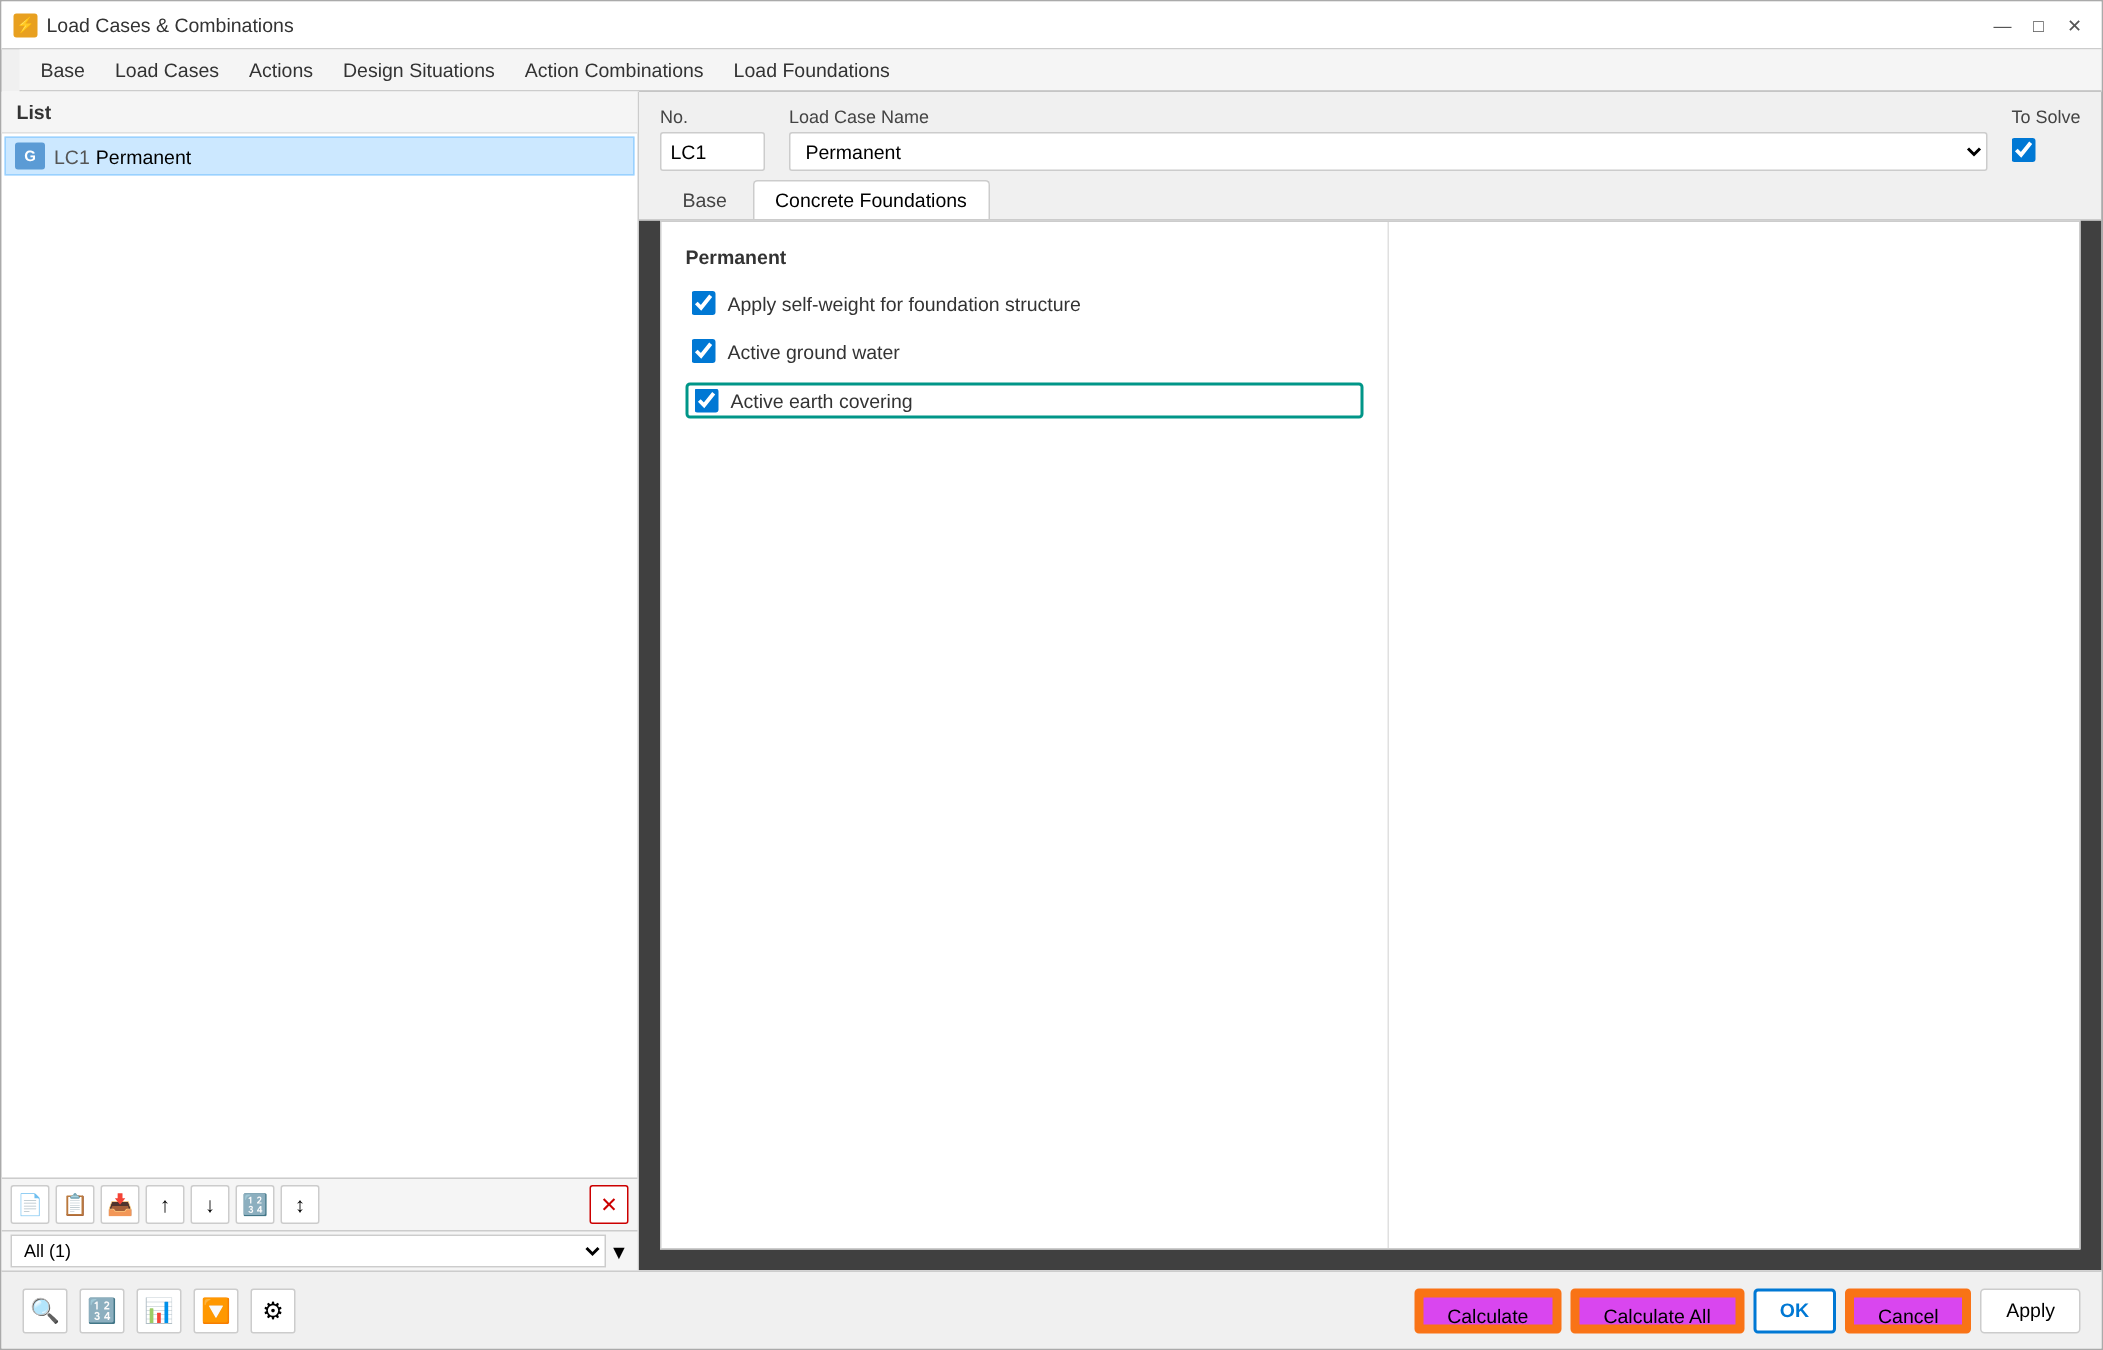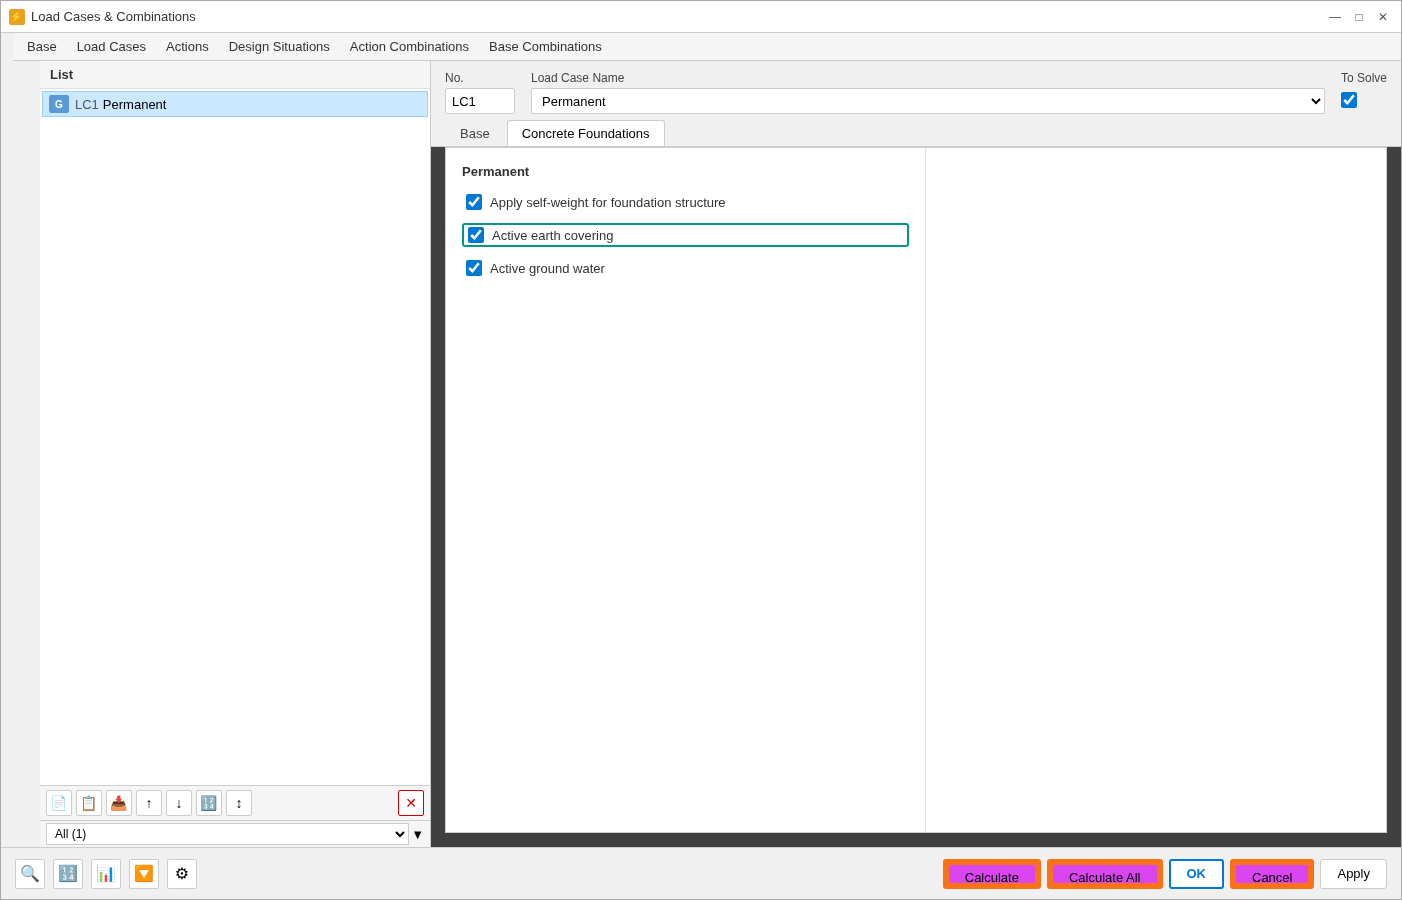--- a/index.html
+++ b/index.html
@@ -80,27 +80,26 @@
       cursor: pointer;
       color: #333;
       border-radius: 2px;
     }
     .content-area {
       display: flex;
       flex: 1;
       overflow: hidden;
     }
     .left-panel {
-      width: 391px;
+      width: 425px;
       background: #fff;
       border-right: 1px solid #ccc;
       display: flex;
       flex-direction: column;
       flex-shrink: 0;
-      margin-left: 39px;
     }
     .left-panel-header {
       padding: 6px 10px;
       font-weight: 600;
       font-size: 13px;
       color: #333;
       border-bottom: 1px solid #e0e0e0;
       background: #f5f5f5;
     }
     .list-area {
@@ -362,21 +361,21 @@
       <button class="title-btn close">✕</button>
     </div>
   </div>
 
   <div class="menu-bar">
     <div class="menu-item">Base</div>
     <div class="menu-item">Load Cases</div>
     <div class="menu-item">Actions</div>
     <div class="menu-item">Design Situations</div>
     <div class="menu-item">Action Combinations</div>
-    <div class="menu-item">Base Combinations</div>
+    <div class="menu-item">Load Foundations</div>
   </div>
 
   <div class="content-area">
 
     <div class="left-panel">
       <div class="left-panel-header">List</div>
       <div class="list-area">
         <div class="list-item selected">
           <div class="list-item-badge">G</div>
           <span class="list-item-number">LC1</span>
@@ -428,28 +427,28 @@
 
       <div class="tab-content">
         <div class="tab-main-section">
           <div class="settings-heading">Permanent</div>
 
           <div class="checkbox-row">
             <input type="checkbox" class="cb" checked="" id="cb1" style="">
             <label class="cb-label" for="cb1">Apply self-weight for foundation structure</label>
           </div>
 
+          <div class="checkbox-row">
+            <input type="checkbox" class="cb" checked="" id="cb3" style="">
+            <label class="cb-label" for="cb3">Active ground water</label>
+          </div>
+
           <div class="checkbox-row highlighted">
             <input type="checkbox" class="cb" checked="" id="cb2" style="">
             <label class="cb-label" for="cb2">Active earth covering</label>
-          </div>
-
-          <div class="checkbox-row">
-            <input type="checkbox" class="cb" checked="" id="cb3" style="">
-            <label class="cb-label" for="cb3">Active ground water</label>
           </div>
         </div>
         <div class="tab-side-section">
         </div>
       </div>
     </div>
   </div>
 
   <div class="bottom-bar">
     <div class="bottom-left-icons">

